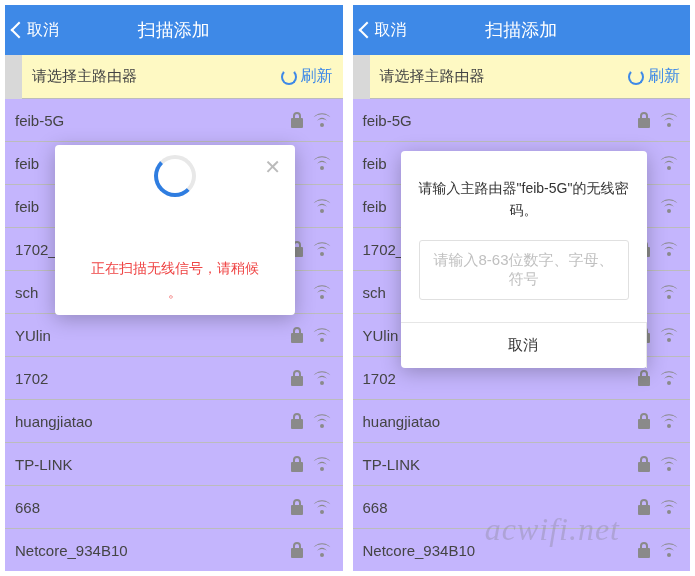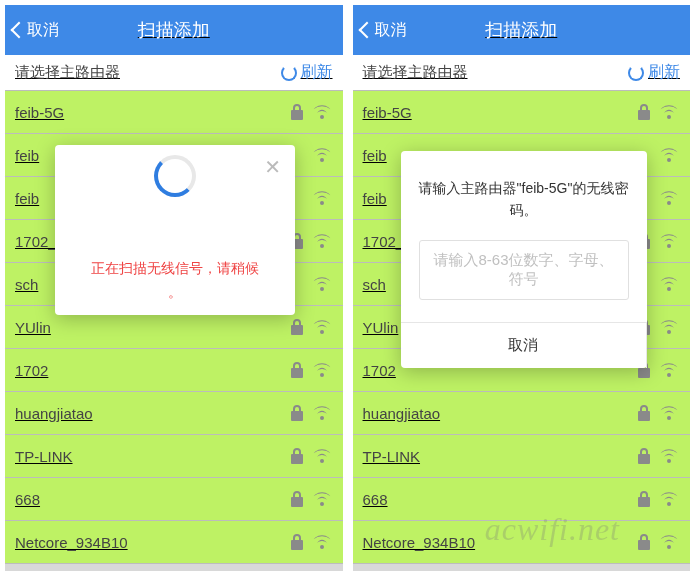--- a/index.html
+++ b/index.html
@@ -10,21 +10,20 @@
       background: #fff;
       font-family: Arial, "Microsoft YaHei", sans-serif;
       position: relative;
     }
     .phone {
       width: 340px;
       height: 566px;
       background: #d8d8d8;
       position: relative;
       overflow: hidden;
-      text-decoration: underline;
     }
     .titlebar {
       height: 50px;
       background: #3e89e7;
       color: #fff;
       display: flex;
       align-items: center;
       justify-content: center;
       position: relative;
       font-size: 18px;
@@ -38,47 +37,48 @@
     }
     .back-arrow {
       width: 12px;
       height: 12px;
       border-left: 2px solid #fff;
       border-bottom: 2px solid #fff;
       transform: rotate(45deg);
       margin-right: 2px;
     }
     .subheader {
-      height: 36px;
-      background: #ffffff;
+      height: 44px;
+      background: #fef9c3;
       display: flex;
       align-items: center;
       justify-content: space-between;
       padding: 0 10px;
       border-bottom: 1px solid #bcbcbc;
       font-size: 15px;
       color: #444;
+      margin-left: 17px;
     }
     .refresh {
       color: #3e89e7;
       display: flex;
       align-items: center;
       font-size: 16px;
       text-align: right;
     }
     .refresh-icon {
       width: 16px;
       height: 16px;
       border: 2px solid #3e89e7;
       border-top-color: transparent;
       border-radius: 50%;
       margin-right: 4px;
     }
     .list {
-      background: #bef264;
+      background: #c4b5fd;
     }
     .row {
       height: 43px;
       padding: 0 10px;
       display: flex;
       align-items: center;
       justify-content: space-between;
       border-bottom: 1px solid #bcbcbc;
       color: #444;
       font-size: 15px;

